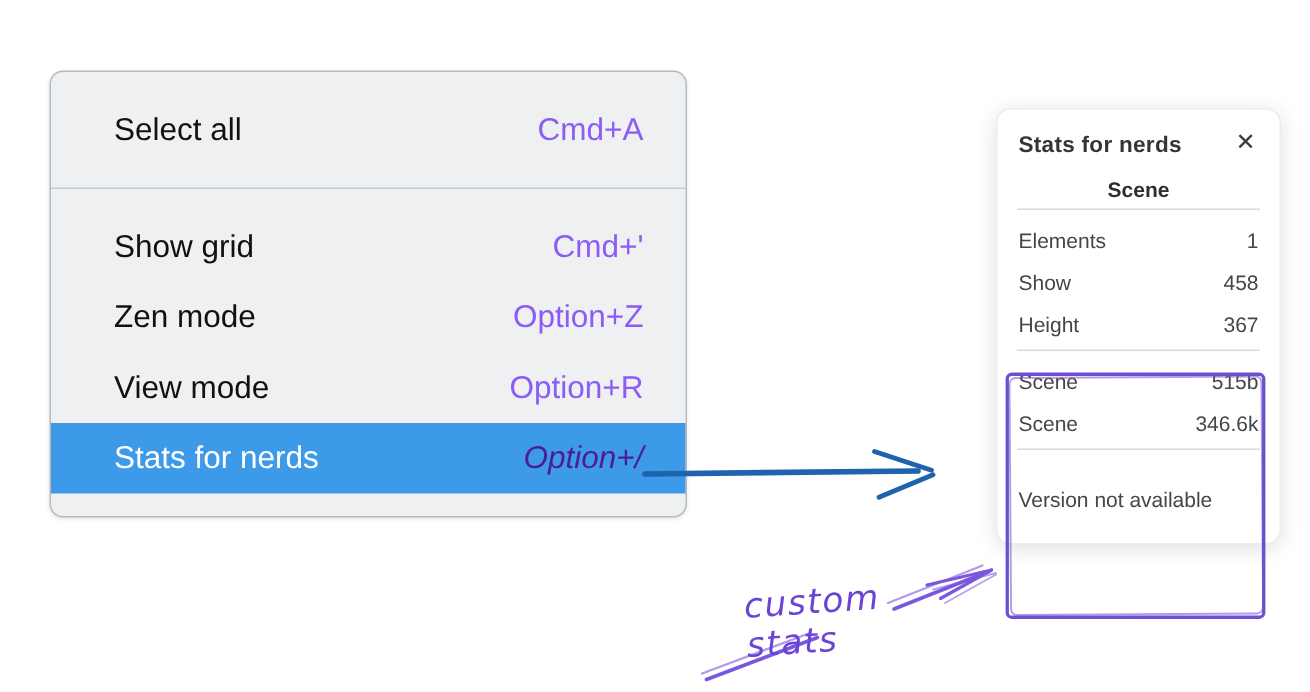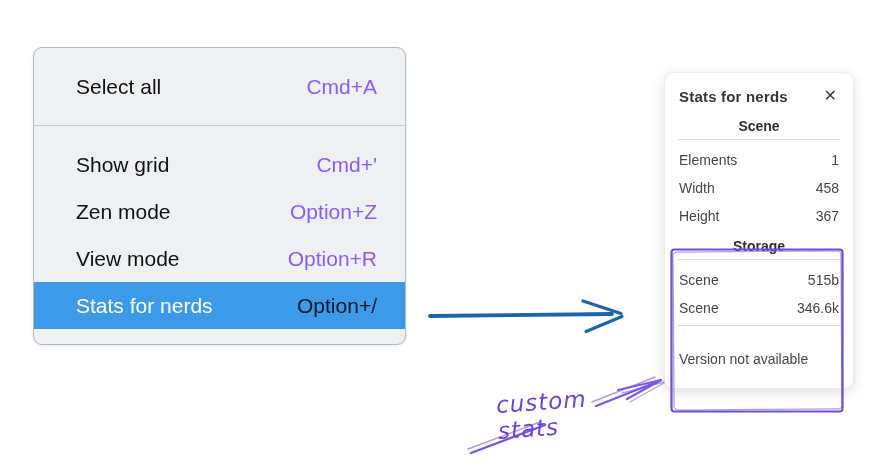--- a/index.html
+++ b/index.html
@@ -3,31 +3,31 @@
 <meta charset="utf-8">
 <style>
   html,body{margin:0;padding:0;background:#fff;}
   .stage{
     position:relative;width:873px;height:461px;background:#ffffff;overflow:hidden;
     font-family:"Liberation Sans",sans-serif;
   }
 
   
   .menu{
-    position:absolute;left:33px;top:47px;width:373px;box-sizing:border-box;
+    position:absolute;left:33px;top:47px;width:425px;box-sizing:border-box;
     background:#eef0f1;border:1px solid #b6bbc0;border-radius:9px;
     padding:15px 0;box-shadow:0 1px 3px rgba(0,0,0,.10);
   }
   .menu-item{
     height:47px;display:flex;align-items:center;justify-content:space-between;
     padding:0 28px 0 42px;font-size:21px;color:#101113;cursor:default;
   }
   .mi-short{color:#8b5cf6;}
   .menu-item.highlighted{background:#3d9ae8;color:#ffffff;}
-  .menu-item.highlighted .mi-short{color:#0f172a;}
+  .menu-item.highlighted .mi-short{color:#4c1d95;font-style:italic;}
   .menu-divider{height:1px;background:#c7cbcf;margin:15px 0;}
 
   
   .panel{
     position:absolute;left:664px;top:72px;width:190px;box-sizing:border-box;
     background:#ffffff;border:1px solid #ececec;border-radius:10px;
     box-shadow:0 3px 14px rgba(0,0,0,.13);
     padding:14px 12px 16px;color:#43464a;font-size:14px;
   }
   .panel-header{display:flex;align-items:center;justify-content:space-between;margin:0 2px 13px;}
@@ -82,29 +82,28 @@
       <span class="close">✕</span>
     </div>
 
     <div class="sec-head">Scene</div>
     <div class="rule"></div>
     <div class="prow">
       <span>Elements</span>
       <span>1</span>
     </div>
     <div class="prow">
-      <span>Width</span>
+      <span>Show</span>
       <span>458</span>
     </div>
     <div class="prow">
       <span>Height</span>
       <span>367</span>
     </div>
 
-    <div class="sec-head">Storage</div>
     <div class="rule"></div>
     <div class="prow">
       <span>Scene</span>
       <span>515b</span>
     </div>
     <div class="prow">
       <span>Scene</span>
       <span>346.6k</span>
     </div>
 

